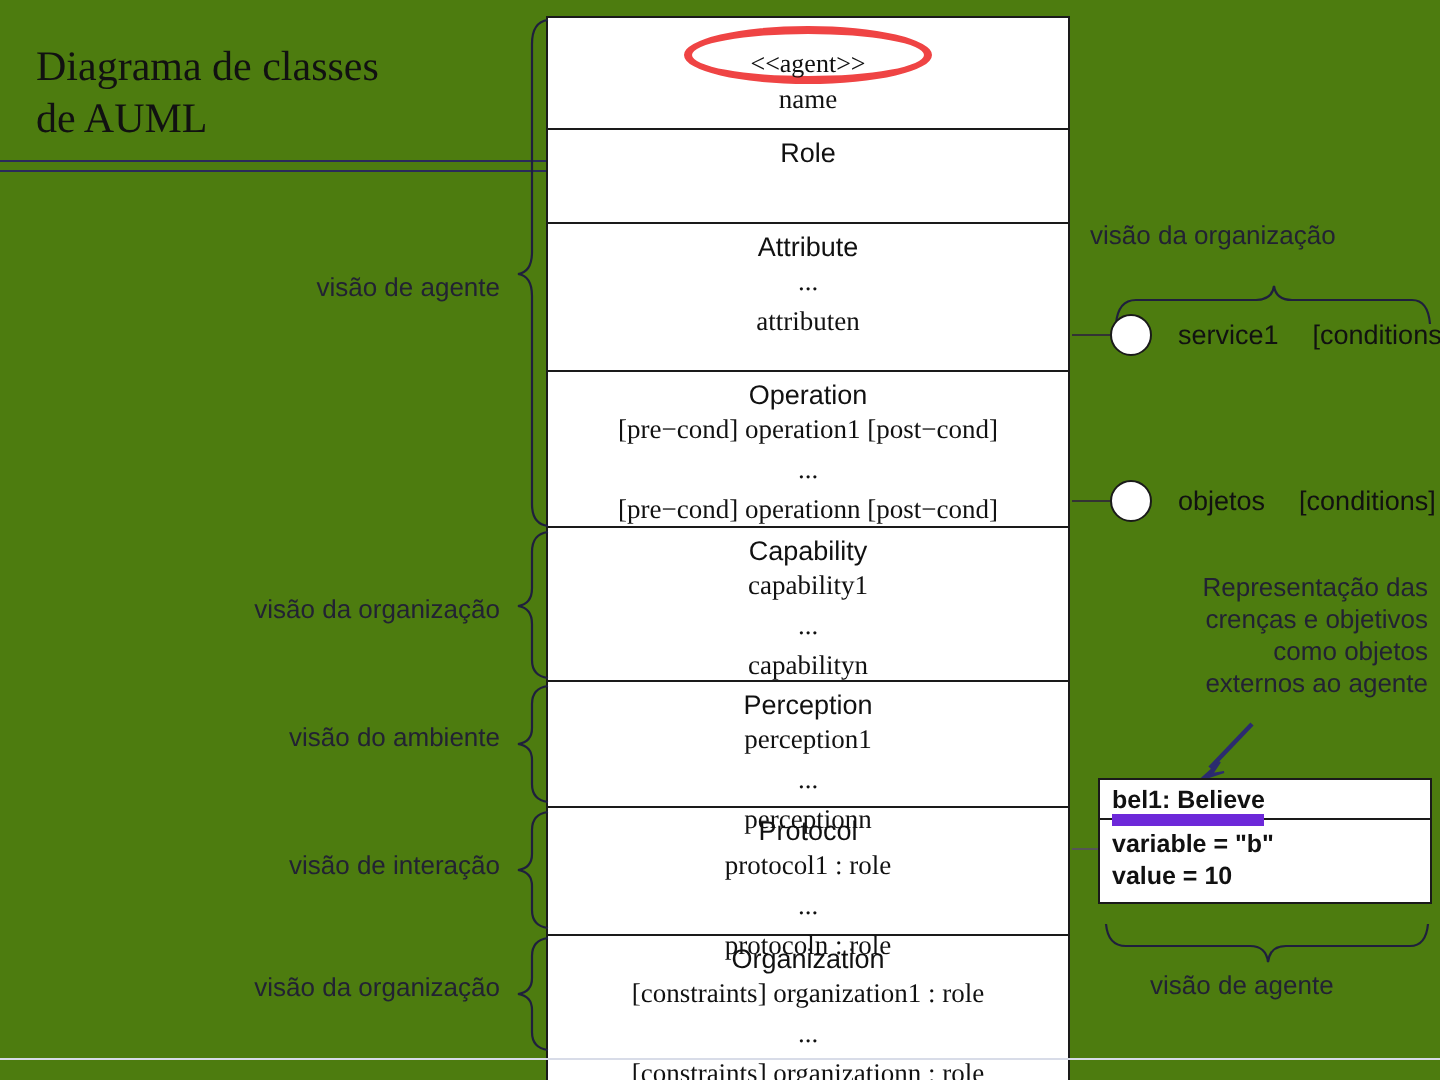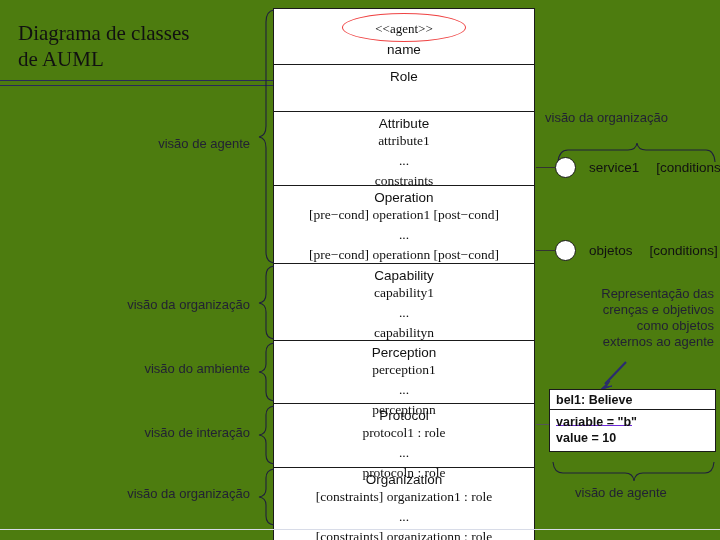--- a/index.html
+++ b/index.html
@@ -68,31 +68,31 @@
     color: #111111;
     line-height: 17px;
     padding-bottom: 3px;
   }
 
   
   #cmp-header { height: 52px; }
   .stereo-ellipse {
     width: 124px;
     height: 29px;
-    border: 1px solid #ef4444;
+    border: 4px solid #ef4444;
     border-radius: 50%;
     margin: 4px auto 0 auto;
     font-family: "Liberation Serif", serif;
     font-size: 13px;
     line-height: 29px;
     color: #111111;
     box-sizing: border-box;
   }
   .class-name {
-    font-family: Liberation Sans, sans-serif;
+    font-family: Liberation Serif, serif;
     font-size: 13.5px;
     line-height: 16px;
     color: #111111;
   }
 
   #cmp-role      { height: 47px; }
   #cmp-attribute { height: 74px; }
   #cmp-operation { height: 78px; }
   #cmp-capability{ height: 77px; }
   #cmp-perception{ height: 63px; }
@@ -165,22 +165,22 @@
     font-family: "Liberation Sans", sans-serif;
   }
   #object-title {
     font-size: 12.5px;
     font-weight: bold;
     color: #111111;
     padding: 3px 6px 2px 6px;
     border-bottom: 1px solid #1a1a1a;
   }
   #object-title span {
-    border-bottom: 1px solid #6d28d9;
-    padding-bottom: 18px;
+    border-bottom: 6px solid #6d28d9;
+    padding-bottom: 0;
   }
   #object-attrs {
     font-size: 12.5px;
     font-weight: bold;
     color: #111111;
     padding: 4px 6px 5px 6px;
     line-height: 16px;
   }
   .stub-line {
     position: absolute;
@@ -234,23 +234,22 @@
       <div class="stereo-ellipse">&lt;&lt;agent&gt;&gt;</div>
       <div class="class-name">name</div>
     </div>
 
     <div class="compartment" id="cmp-role">
       <div class="cmp-head">Role</div>
     </div>
 
     <div class="compartment" id="cmp-attribute">
       <div class="cmp-head">Attribute</div>
-      <div class="cmp-body">attribute1</div>
-      <div class="cmp-body ellipsis">...</div>
-      <div class="cmp-body">constraints</div>
+      <div class="cmp-body ellipsis">...</div>
+      <div class="cmp-body">attributen</div>
     </div>
 
     <div class="compartment" id="cmp-operation">
       <div class="cmp-head">Operation</div>
       <div class="cmp-body">[pre−cond] operation1 [post−cond]</div>
       <div class="cmp-body ellipsis">...</div>
       <div class="cmp-body">[pre−cond] operationn [post−cond]</div>
     </div>
 
     <div class="compartment" id="cmp-capability">

